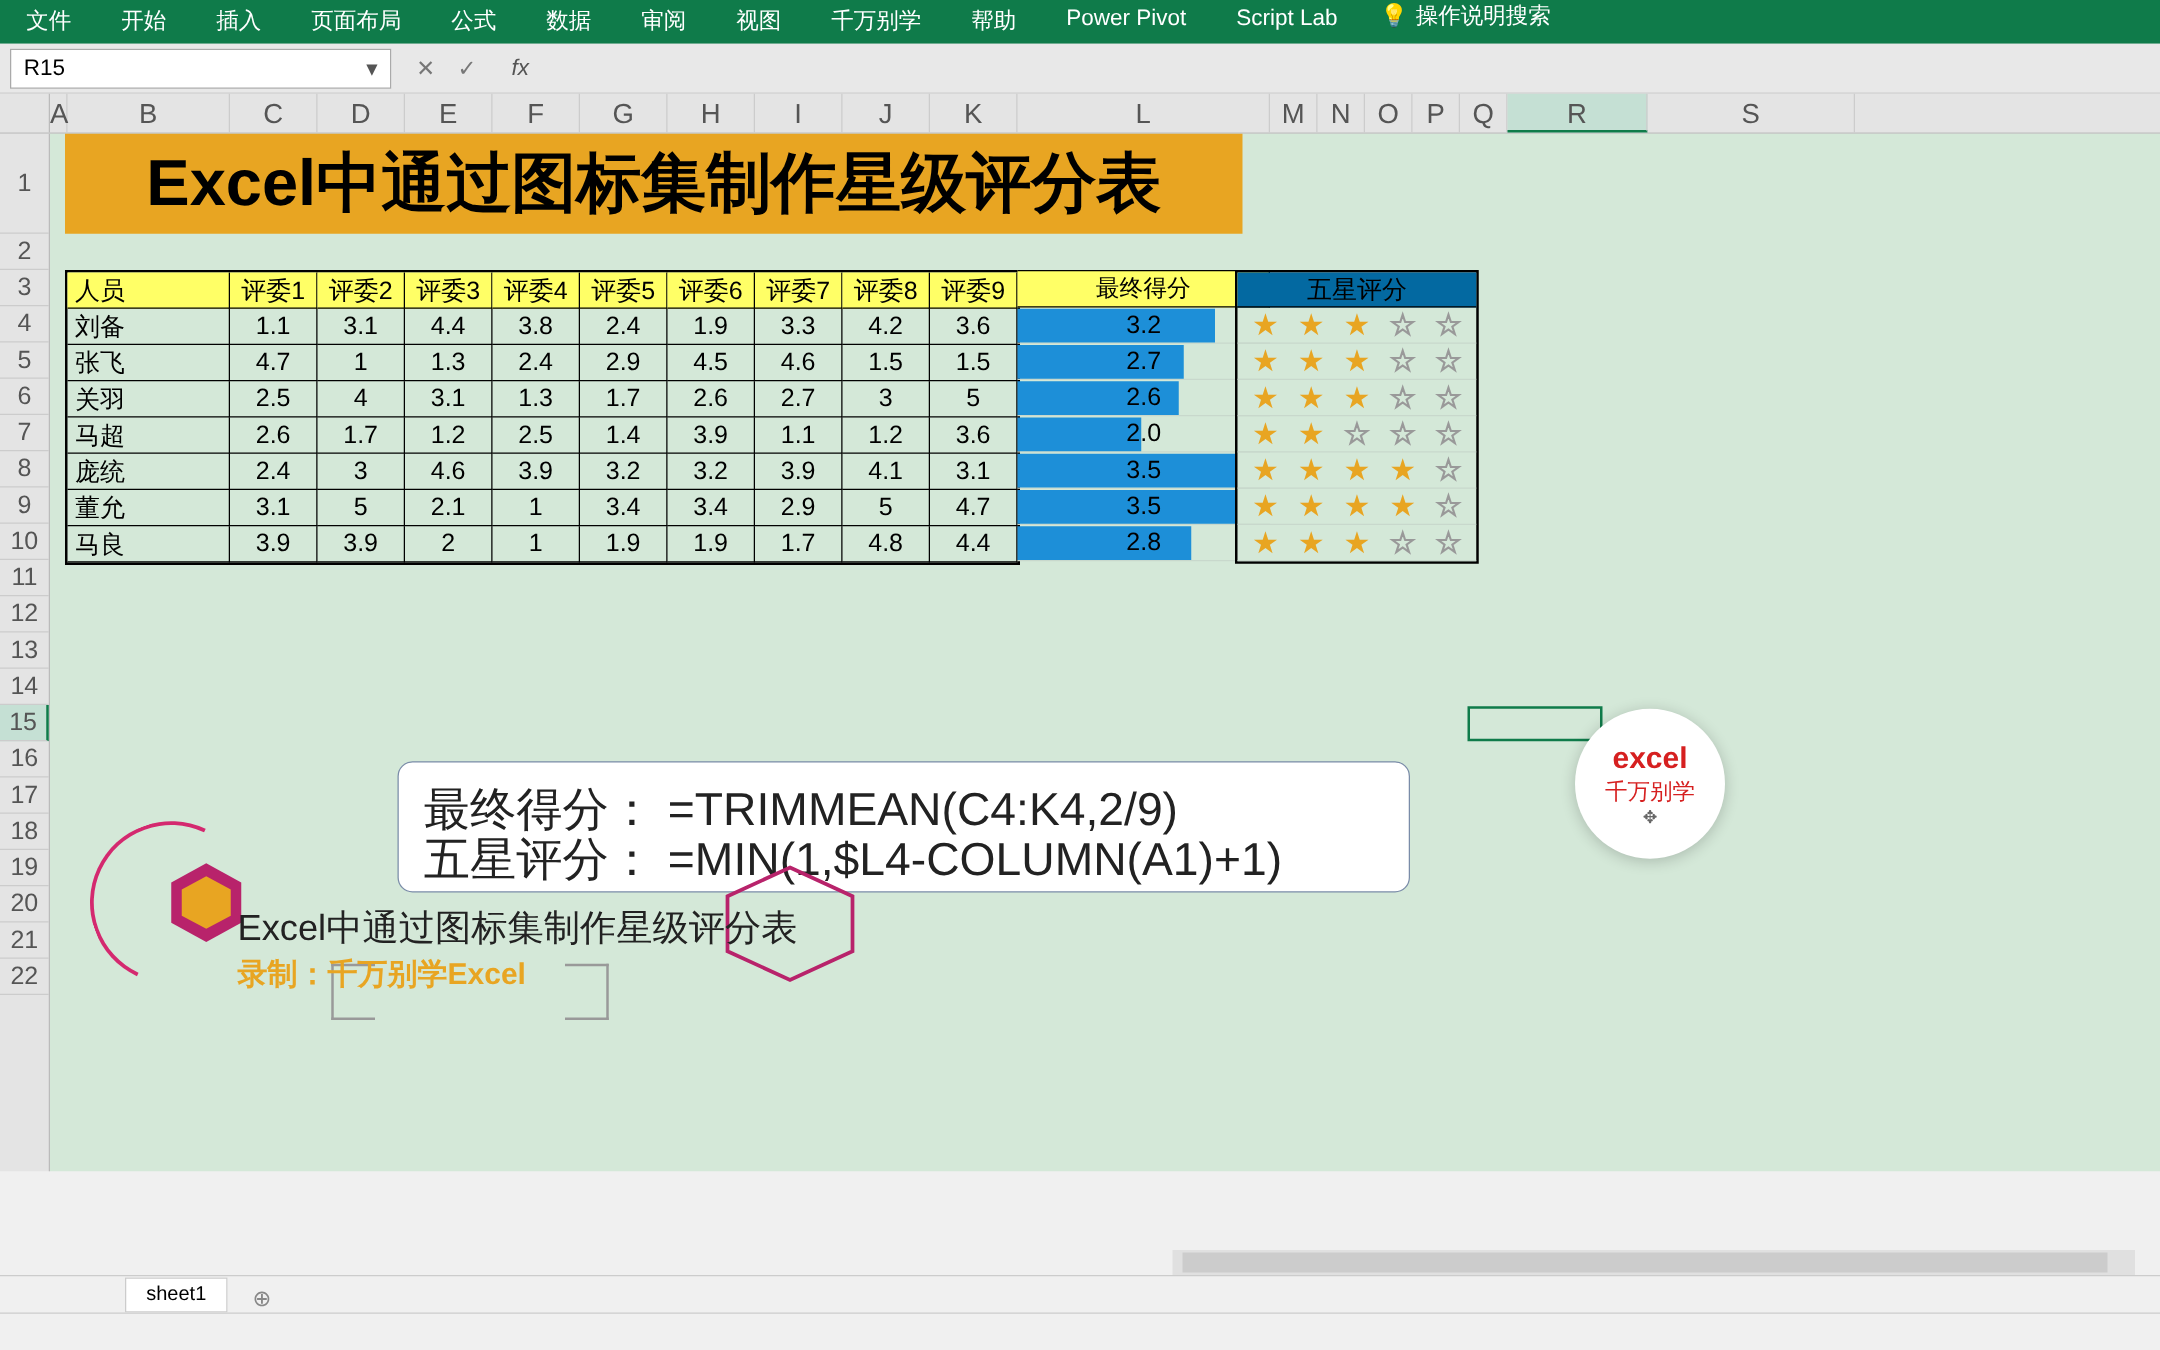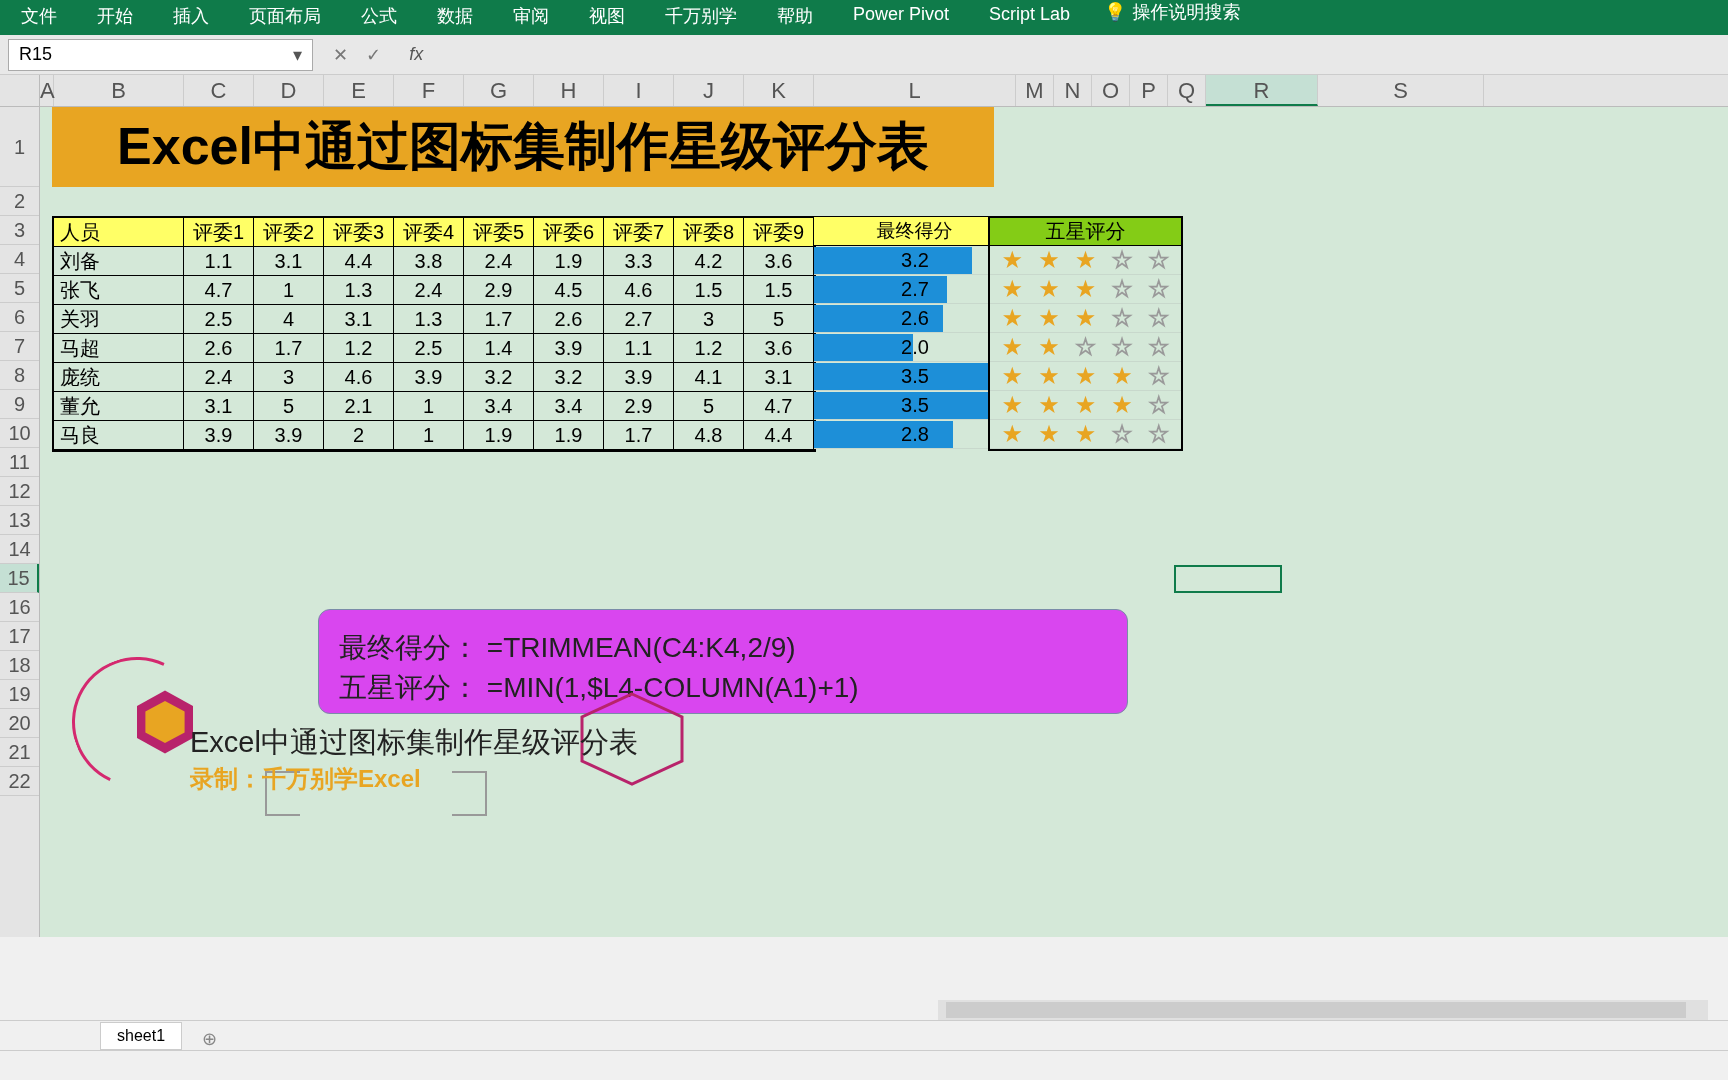--- a/index.html
+++ b/index.html
@@ -28,26 +28,26 @@
 .dt-cell { border-right: 1px solid #000; border-bottom: 1px solid #000; height: 29px; display: flex; align-items: center; justify-content: center; font-size: 20px; }
 .dt-header { background: #ffff66; }
 .dt-name { width: 130px; justify-content: flex-start; padding-left: 6px; }
 .dt-judge { width: 70px; }
 .score-col { position: absolute; left: 774px; top: 109px; width: 202px; }
 .score-header { background: #ffff66; border: 1px solid #000; border-left: none; height: 30px; display: flex; align-items: center; justify-content: center; font-size: 19px; }
 .score-cell { height: 29px; position: relative; border-bottom: 1px solid #c8d8cc; }
 .score-bar { position: absolute; left: 0; top: 1px; height: 27px; background: #1d8fd8; }
 .score-val { position: absolute; width: 100%; text-align: center; font-size: 20px; line-height: 29px; }
 .stars-col { position: absolute; left: 948px; top: 109px; width: 195px; border: 2px solid #000; }
-.stars-header { background: #84cc16; border-bottom: 1px solid #000; height: 28px; display: flex; align-items: center; justify-content: center; font-size: 20px; }
+.stars-header { background: #0369a1; border-bottom: 1px solid #000; height: 28px; display: flex; align-items: center; justify-content: center; font-size: 20px; }
 .stars-row { display: flex; height: 29px; align-items: center; justify-content: space-around; padding: 0 4px; border-bottom: 1px solid #c8d8cc; }
 .star { font-size: 24px; }
 .star.full { color: #e8a522; }
 .star.empty { color: #fff; -webkit-text-stroke: 1px #999; }
-.formula-box { position: absolute; left: 278px; top: 502px; width: 810px; height: 105px; background: #d946ef; border: 1px solid #7a8ca8; border-radius: 12px; padding: 18px 20px; font-size: 28px; color: #222; line-height: 40px; }
+.formula-box { position: absolute; left: 278px; top: 502px; width: 810px; height: 105px; background: #ffffff; border: 1px solid #7a8ca8; border-radius: 12px; padding: 18px 20px; font-size: 37px; color: #222; line-height: 40px; }
 .overlay-title { position: absolute; left: 150px; top: 616px; font-size: 29px; color: #222; }
 .overlay-sub { position: absolute; left: 150px; top: 656px; font-size: 24px; color: #e8a522; font-weight: bold; }
 .hex-icon { position: absolute; left: 90px; top: 580px; width: 70px; height: 70px; }
 .selected-cell-marker { position: absolute; left: 1134px; top: 458px; width: 108px; height: 28px; border: 2px solid #0f7b4a; }
 .watermark { position: absolute; right: 348px; top: 460px; width: 120px; height: 120px; border-radius: 50%; background: #fff; box-shadow: 0 2px 12px rgba(0,0,0,.2); display: flex; flex-direction: column; align-items: center; justify-content: center; }
 .wm-top { color: #d62020; font-size: 24px; font-weight: bold; }
 .wm-bot { color: #d62020; font-size: 18px; }
 .sheet-tabs { position: absolute; bottom: 30px; left: 0; right: 0; height: 30px; background: #f0f0f0; border-top: 1px solid #ccc; display: flex; align-items: flex-end; padding-left: 100px; }
 .sheet-tab { background: #fff; padding: 4px 16px; font-size: 16px; border: 1px solid #ccc; }
 .sheet-add { margin-left: 20px; color: #888; font-size: 18px; }
@@ -342,20 +342,25 @@
       <polygon points="60,5 110,28 110,72 60,95 10,72 10,28" fill="none" stroke="#b8236b" stroke-width="3"></polygon>
     </svg>
     <div class="bracket-l"></div>
     <div class="bracket-r"></div>
 
     <div class="overlay-title">Excel中通过图标集制作星级评分表</div>
     <div class="overlay-sub">录制：千万别学Excel</div>
 
     <div class="selected-cell-marker"></div>
 
+    <div class="watermark">
+      <div class="wm-top">excel</div>
+      <div class="wm-bot">千万别学</div>
+      <span style="font-size:14px;color:#666">✥</span>
+    </div>
   </div>
 </div>
 
 <div class="sheet-tabs">
   <div class="sheet-tab">sheet1</div>
   <div class="sheet-add">⊕</div>
   <div class="hscroll">
     <div class="hscroll-thumb"></div>
   </div>
 </div>

